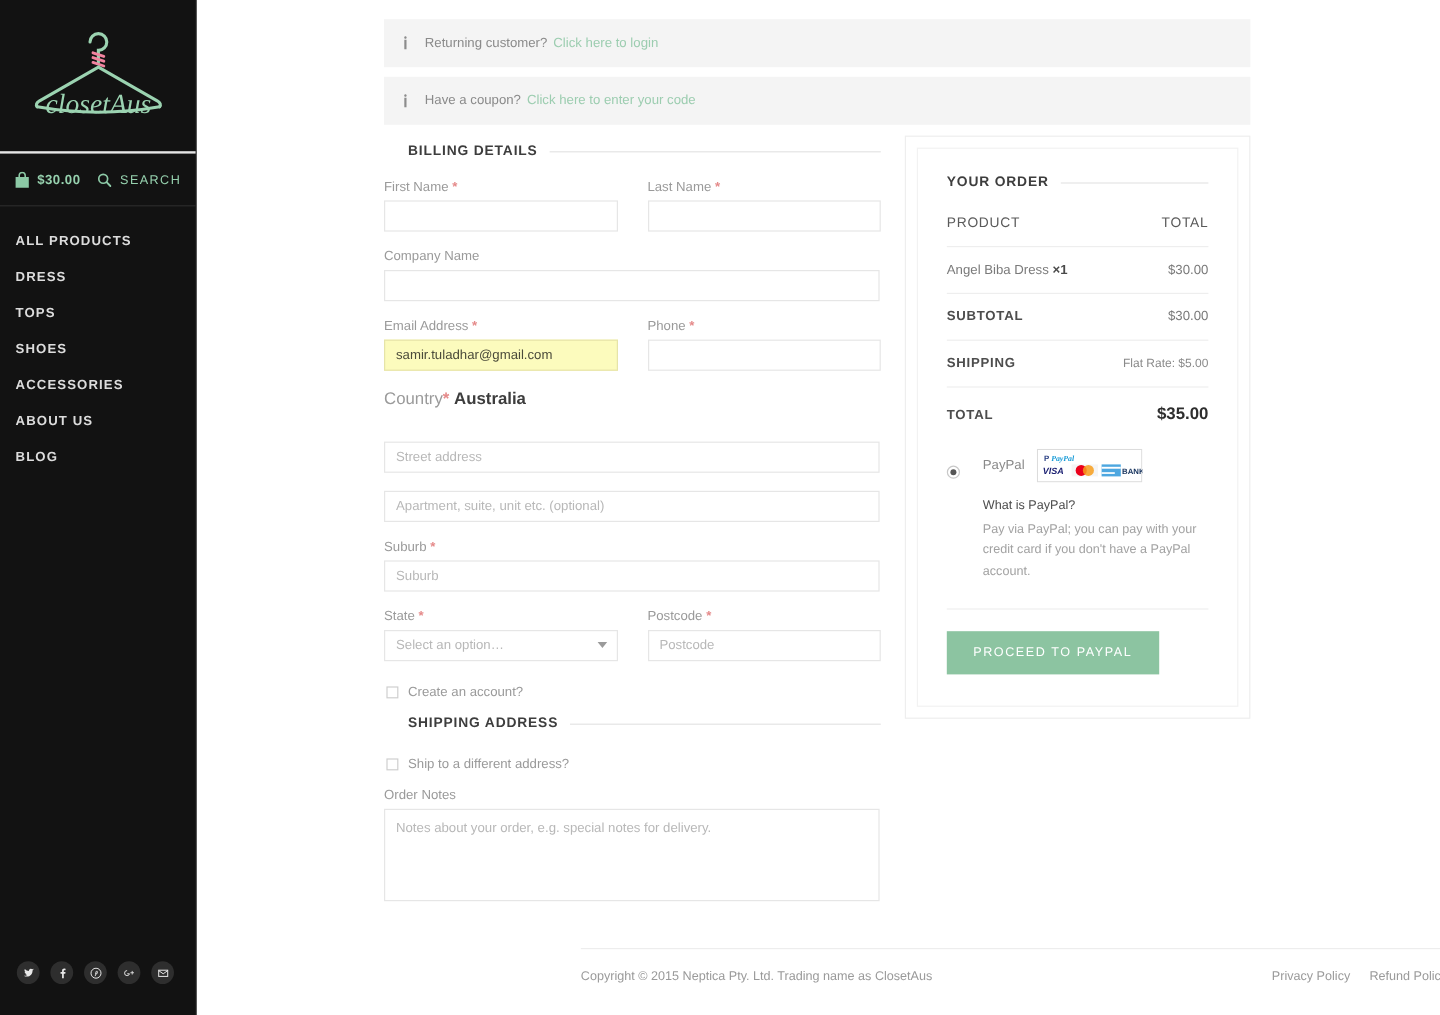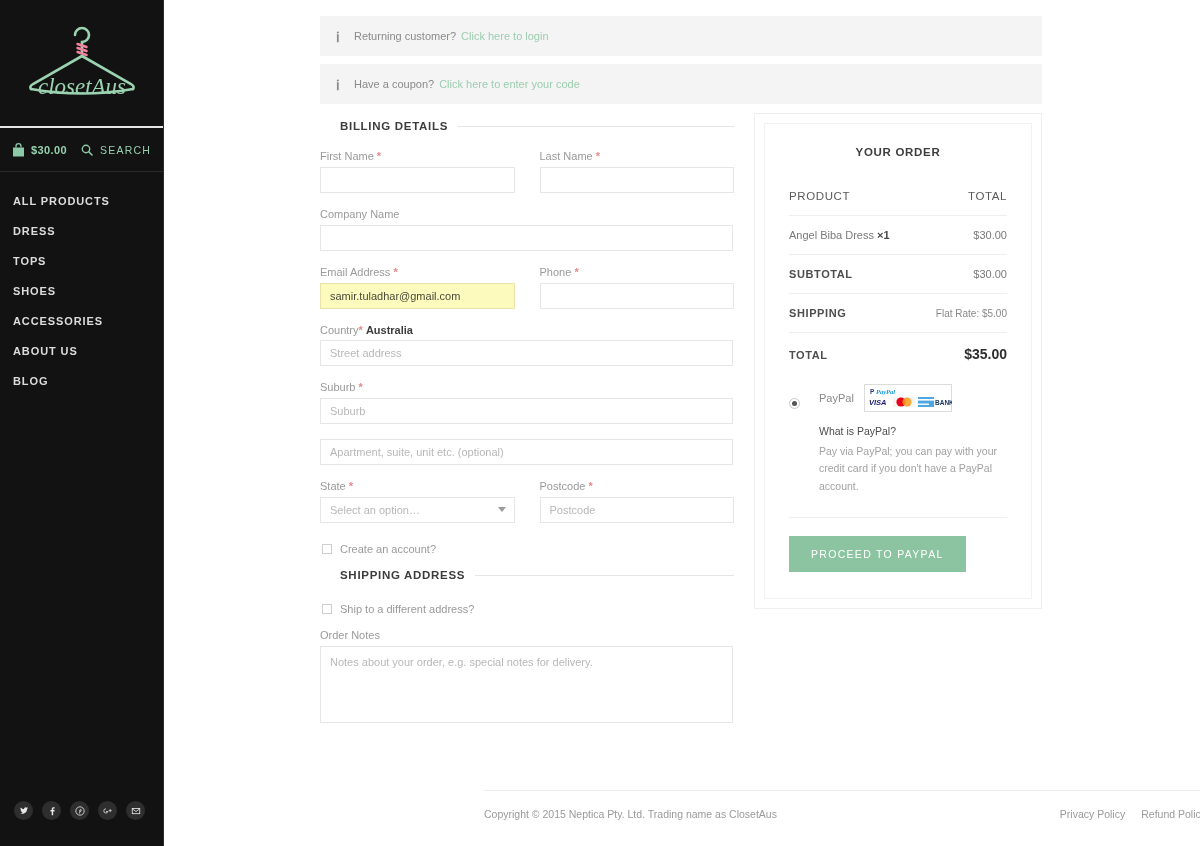--- a/index.html
+++ b/index.html
@@ -115,21 +115,21 @@
     width: 100%; border: 1px solid #e6e6e6; background: #fff;
     font-family: "Liberation Sans", sans-serif;
     font-size: 11px; color: #6d6d6d;
     padding: 7px 9px; outline: none; border-radius: 0;
   }
   input.txt { height: 26px; }
   input.txt::placeholder, textarea.txt::placeholder { color: #b8b8b8; }
   input.txt.autofill { background: #fcfbbd; border-color: #e6e4a8; color: #4a4a3a; }
   textarea.txt { height: 77px; resize: none; line-height: 1.5; }
 
-  .country-line { font-size: 11px; color: #9a9a9a; margin-bottom: 4px; }
+  .country-line { font-size: 14px; color: #9a9a9a; margin-bottom: 28px; }
   .country-line strong { color: #3d3d3d; font-weight: 700; }
 
   .select-wrap { position: relative; }
   .select-box {
     height: 26px; border: 1px solid #e6e6e6; background: #fff;
     font-size: 11px; color: #b8b8b8; padding: 7px 9px;
     display: flex; align-items: center;
   }
   .select-arrow {
     position: absolute; right: 9px; top: 10px;
@@ -148,21 +148,21 @@
   
   #order-panel {
     border: 1px solid #eeeeee;
     background: #fff;
     padding: 9px;
   }
   #order-inner { border: 1px solid #f2f2f2; padding: 22px 24px 26px; }
   .order-head {
     display: flex; align-items: center; gap: 10px;
     font-size: 11.5px; font-weight: 700; letter-spacing: .7px;
-    color: #3d3d3d; margin-bottom: 22px; flex-direction: column;
+    color: #3d3d3d; margin-bottom: 22px;
   }
   .order-head .rule { flex: 1; height: 1px; background: #e4e4e4; }
 
   .orow {
     display: flex; justify-content: space-between; align-items: baseline;
     padding: 13px 0;
     border-bottom: 1px solid #eeeeee;
   }
   .orow.first { padding-top: 0; }
   .orow.last { border-bottom: none; padding-bottom: 6px; }
@@ -360,29 +360,29 @@
         <div class="country-line">
           <span>Country</span><span class="req">*</span>
           <strong>Australia</strong>
         </div>
 
         <div class="field full">
           <input class="txt" type="text" placeholder="Street address" style="">
         </div>
 
         <div class="field full">
+          <input class="txt" type="text" placeholder="Apartment, suite, unit etc. (optional)" style="">
+        </div>
+
+        <div class="field full">
           <label class="flabel">
             <span>Suburb</span>
             <span class="req">*</span>
           </label>
           <input class="txt" type="text" placeholder="Suburb" style="">
-        </div>
-
-        <div class="field full">
-          <input class="txt" type="text" placeholder="Apartment, suite, unit etc. (optional)" style="">
         </div>
 
         <div class="field-row">
           <div class="field half">
             <label class="flabel">
               <span>State</span>
               <span class="req">*</span>
             </label>
             <div class="select-wrap">
               <div class="select-box">Select an option…</div>

